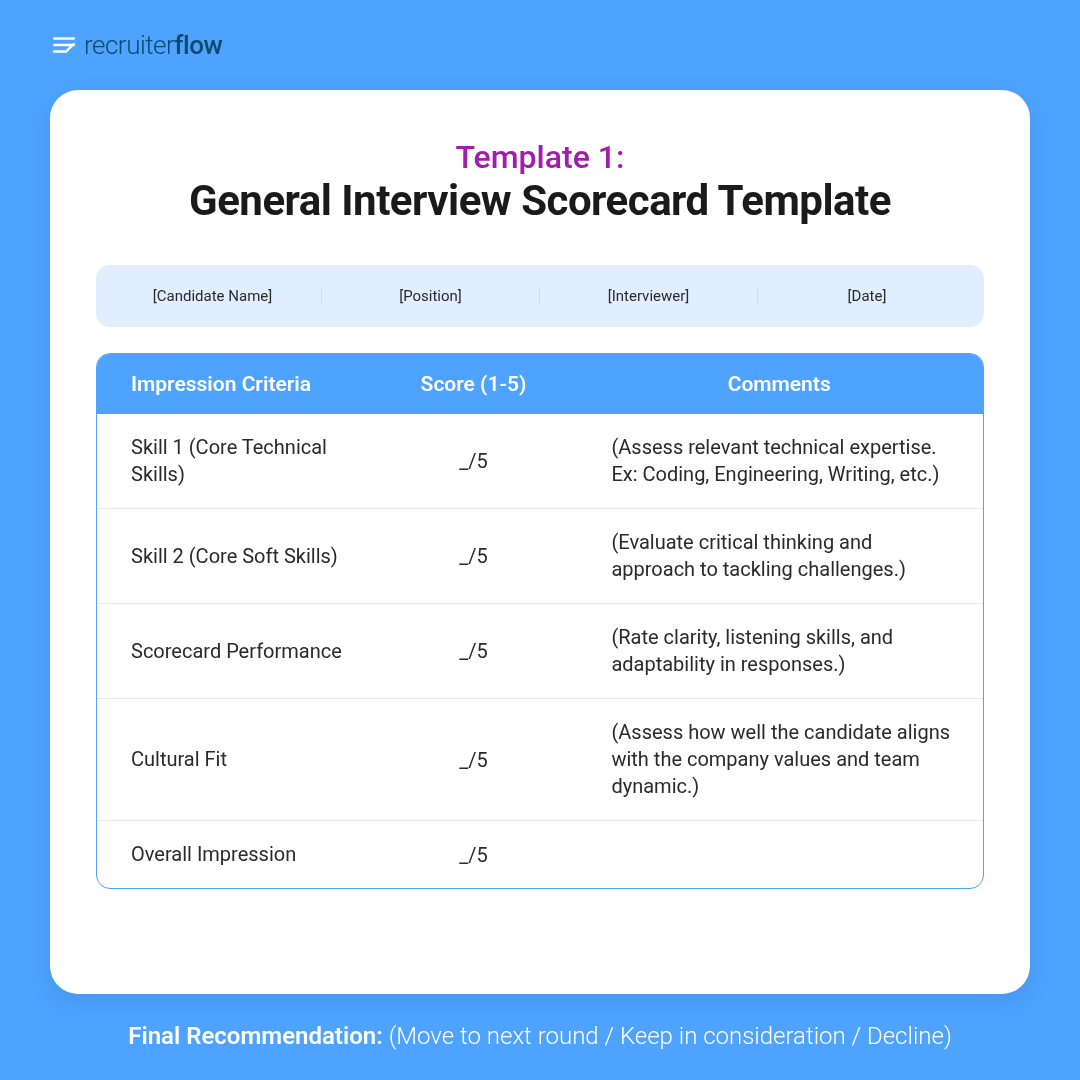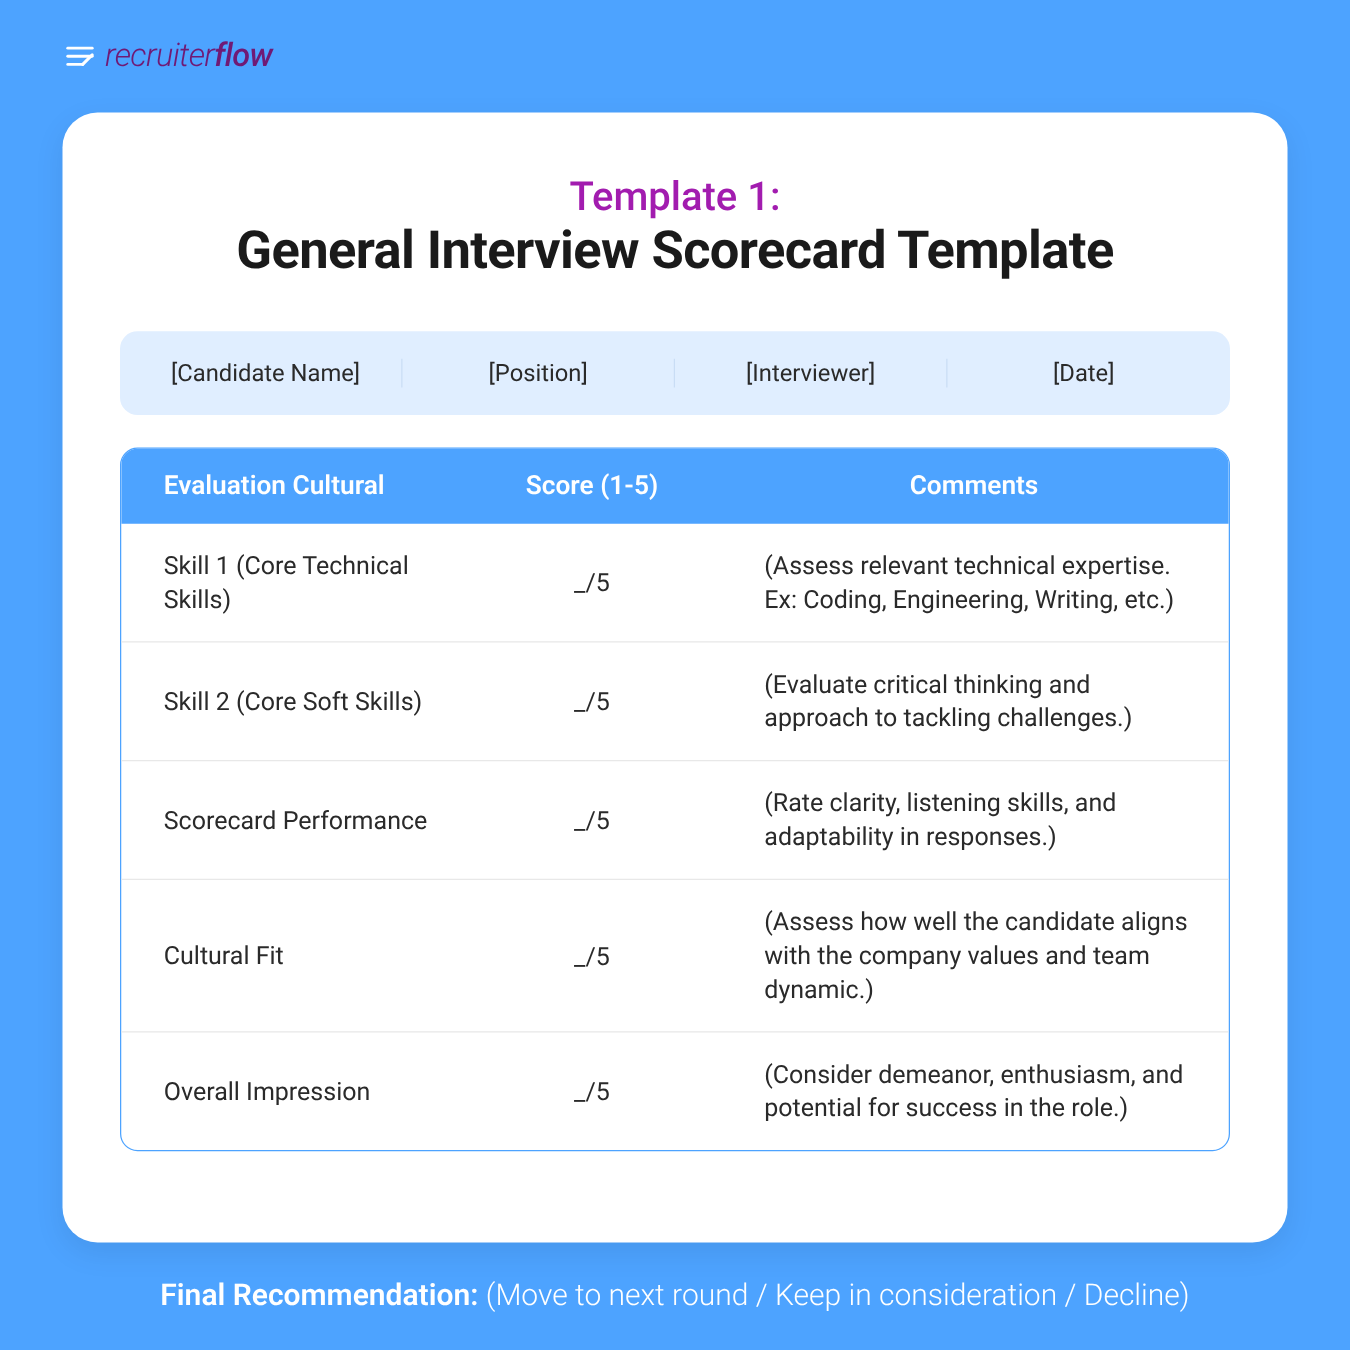--- a/index.html
+++ b/index.html
@@ -7,29 +7,28 @@
     width: 1080px;
     height: 1080px;
     background: #4da3ff;
     font-family: -apple-system, BlinkMacSystemFont, "Segoe UI", Roboto, sans-serif;
     padding: 30px 50px 30px 50px;
     display: flex;
     flex-direction: column;
     color: #1a1a1a;
   }
   .logo {
-    color: #701a75;
+    color: #0c4a6e;
     font-size: 26px;
     font-weight: 400;
     letter-spacing: -0.5px;
     margin-bottom: 30px;
     display: flex;
     align-items: center;
     gap: 6px;
-    font-style: italic;
   }
   .logo-icon {
     width: 28px;
     height: 28px;
     display: inline-flex;
     align-items: center;
     justify-content: center;
   }
   .logo-text { font-weight: 300; }
   .logo-text .bold { font-weight: 500; }
@@ -58,21 +57,21 @@
   .meta-row {
     background: #e0eeff;
     border-radius: 14px;
     display: grid;
     grid-template-columns: repeat(4, 1fr);
     padding: 22px 8px;
     margin-bottom: 26px;
   }
   .meta-cell {
     text-align: center;
-    font-size: 19px;
+    font-size: 15px;
     color: #2a2a2a;
     border-right: 1px solid #c9ddf5;
   }
   .meta-cell:last-child { border-right: none; }
   .score-table {
     border: 1px solid #4da3ff;
     border-radius: 14px;
     overflow: hidden;
   }
   .table-head {
@@ -150,21 +149,21 @@
 
   <div class="meta-row">
     <div class="meta-cell">[Candidate Name]</div>
     <div class="meta-cell">[Position]</div>
     <div class="meta-cell">[Interviewer]</div>
     <div class="meta-cell">[Date]</div>
   </div>
 
   <div class="score-table">
     <div class="table-head">
-      <div class="th">Evaluation Cultural</div>
+      <div class="th">Impression Criteria</div>
       <div class="th">Score (1-5)</div>
       <div class="th">Comments</div>
     </div>
     <div class="table-body">
       <div class="tr">
         <div class="td-criteria">Skill 1 (Core Technical Skills)</div>
         <div class="td-score">_/5</div>
         <div class="td-comment">(Assess relevant technical expertise. Ex: Coding, Engineering, Writing, etc.)</div>
       </div>
       <div class="tr">
@@ -178,21 +177,20 @@
         <div class="td-comment">(Rate clarity, listening skills, and adaptability in responses.)</div>
       </div>
       <div class="tr">
         <div class="td-criteria">Cultural Fit</div>
         <div class="td-score">_/5</div>
         <div class="td-comment">(Assess how well the candidate aligns with the company values and team dynamic.)</div>
       </div>
       <div class="tr">
         <div class="td-criteria">Overall Impression</div>
         <div class="td-score">_/5</div>
-        <div class="td-comment">(Consider demeanor, enthusiasm, and potential for success in the role.)</div>
       </div>
     </div>
   </div>
 </div>
 
 <div class="final-rec">
   <span class="label">Final Recommendation: </span><span class="options">(Move to next round / Keep in consideration / Decline)</span>
 </div>
 
 </body></html>

